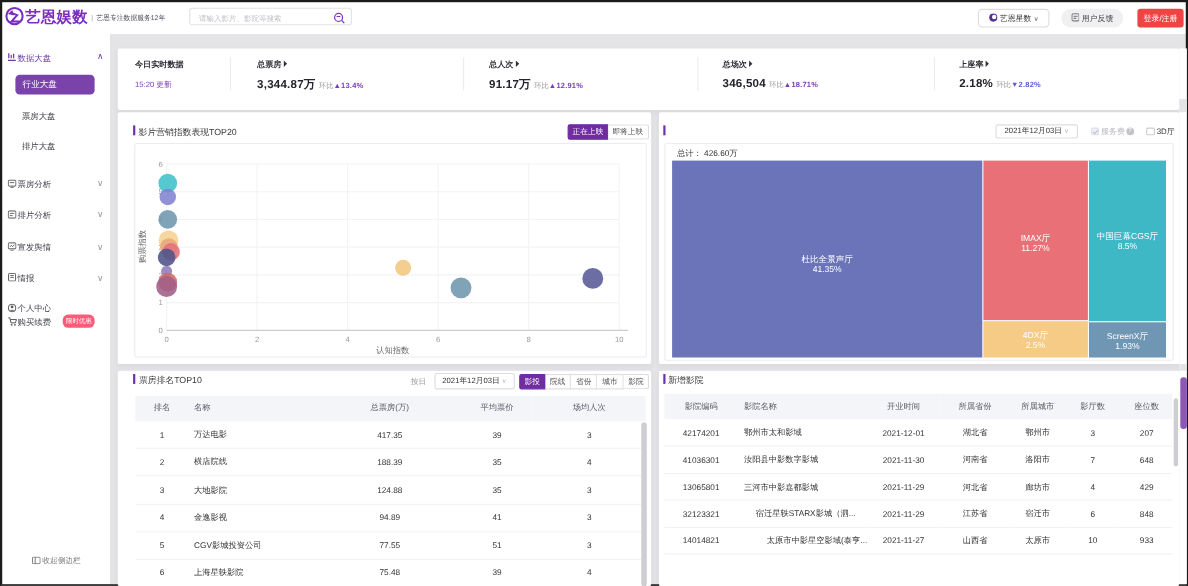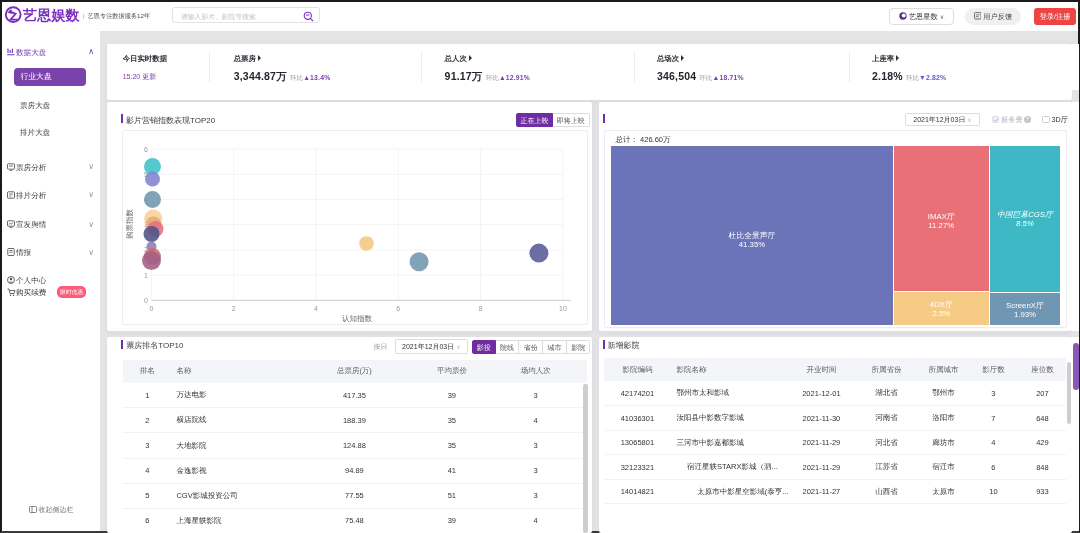--- a/index.html
+++ b/index.html
@@ -248,21 +248,21 @@
  <div class="panel" style="left:5.5px;top:28px;width:462.5px;height:198.5px;"></div>
  <div style="position:absolute;left:17px;top:33px;font-size:7.5px;color:#333;">总计： 426.60万</div>
  <div class="abs" style="left:12.5px;top:44.5px;width:282px;height:179px;background:#6b74b9;"></div>
  <div class="abs" style="left:295.5px;top:44.5px;width:94.6px;height:145.2px;background:#e97076;"></div>
  <div class="abs" style="left:295.5px;top:190.7px;width:94.6px;height:32.8px;background:#f6cb86;"></div>
  <div class="abs" style="left:391.1px;top:44.5px;width:70.7px;height:146.1px;background:#3eb8c5;"></div>
  <div class="abs" style="left:391.1px;top:191.6px;width:70.7px;height:31.9px;background:#6f96b3;"></div>
  <div class="abs" style="left:12.5px;top:129px;width:282px;text-align:center;color:#fff;font-size:7.8px;line-height:1.2;">杜比全景声厅<br>41.35%</div>
  <div class="abs" style="left:295.5px;top:110px;width:94.6px;text-align:center;color:#fff;font-size:7.8px;line-height:1.2;">IMAX厅<br>11.27%</div>
  <div class="abs" style="left:295.5px;top:198px;width:94.6px;text-align:center;color:#fff;font-size:7.8px;line-height:1.2;">4DX厅<br>2.5%</div>
- <div class="abs" style="left:391.1px;top:108.5px;width:70.7px;text-align:center;color:#fff;font-size:7.8px;line-height:1.2;font-style:italic;">中国巨幕CGS厅<br>8.5%</div>
+ <div class="abs" style="left:391.1px;top:108.5px;width:70.7px;text-align:center;color:#fff;font-size:7.8px;line-height:1.2;">中国巨幕CGS厅<br>8.5%</div>
  <div class="abs" style="left:391.1px;top:199px;width:70.7px;text-align:center;color:#fff;font-size:7.8px;line-height:1.2;">ScreenX厅<br>1.93%</div>
 </div>
 <div class="card" id="botL">
  <div class="vbar" style="left:14px;top:2.5px;"></div>
  <div class="ctitle" style="left:19.3px;top:3px;font-weight:normal;color:#3a3a3a;">票房排名TOP10</div>
  <div style="position:absolute;left:266.5px;top:4.5px;font-size:7px;color:#999;">按日</div>
  <div style="position:absolute;left:287.7px;top:2px;width:73.3px;height:14.5px;border:1px solid #ddd;border-radius:2px;font-size:7px;color:#333;line-height:13.5px;text-align:center;">2021年12月03日 <span style="color:#bbb;font-size:6px;">∨</span></div>
  <div class="togg" style="left:365px;top:2.8px;width:23.7px;background:#6f2da1;color:#fff;border:1px solid #6f2da1;border-radius:2px 0 0 2px;">影投</div>
  <div class="togg" style="left:388.7px;top:2.8px;width:23.7px;background:#fff;color:#555;border:1px solid #ddd;border-left:none;">院线</div>
  <div class="togg" style="left:412.4px;top:2.8px;width:23.7px;background:#fff;color:#555;border:1px solid #ddd;border-left:none;">省份</div>

